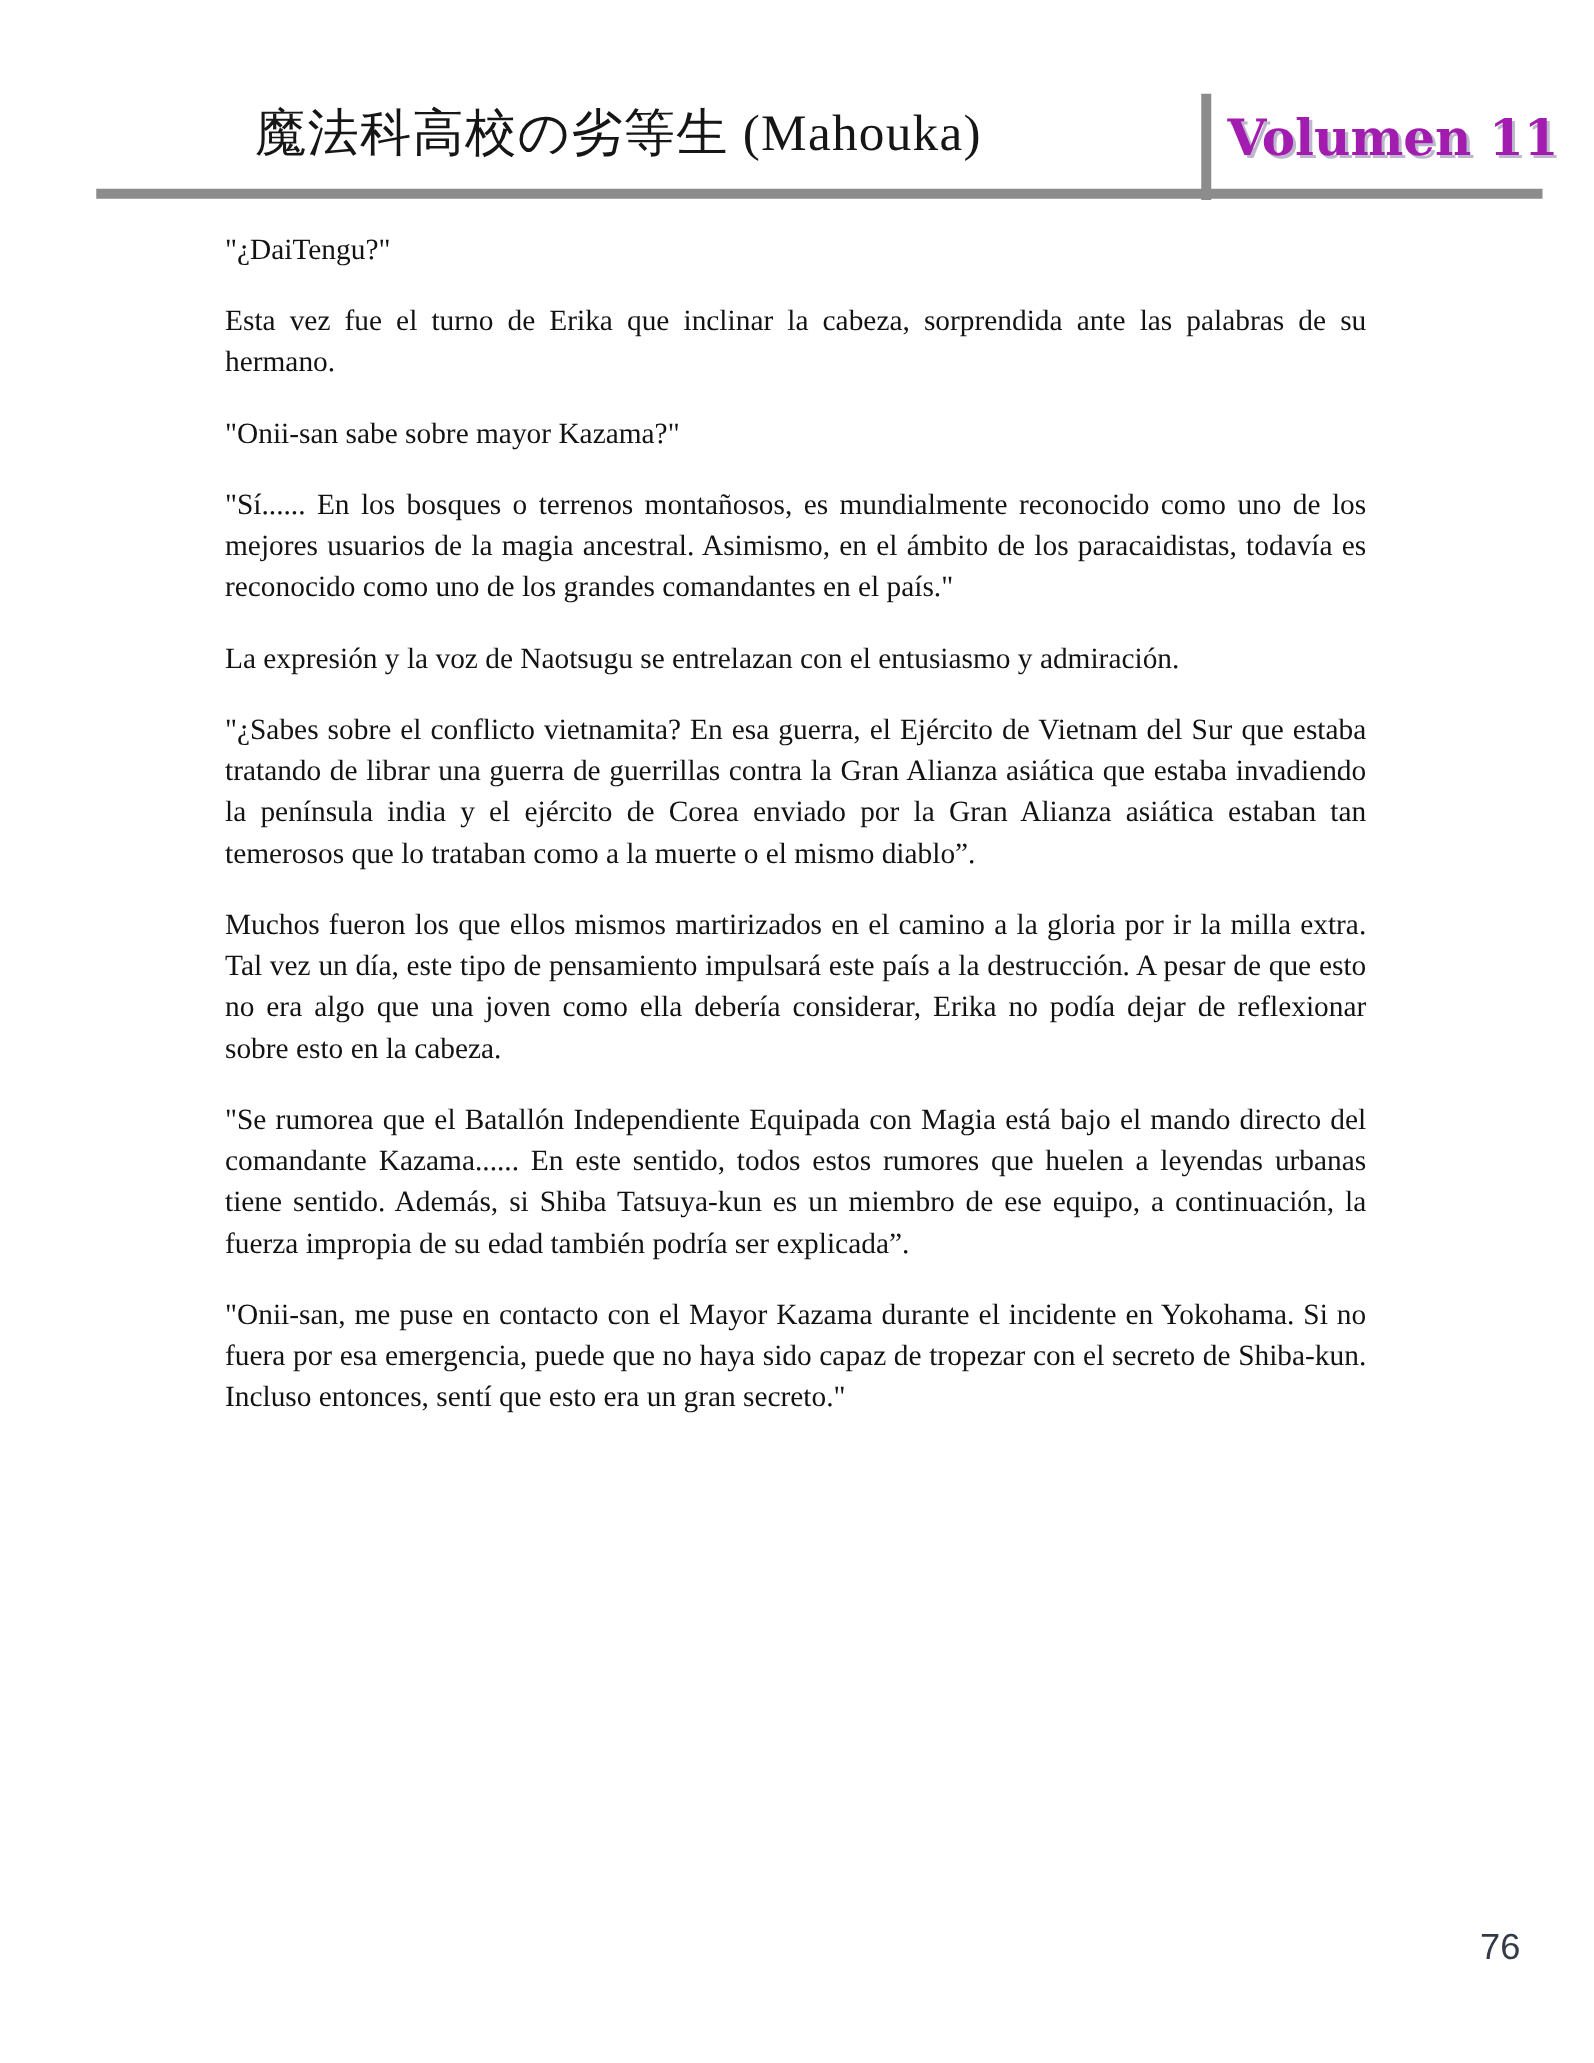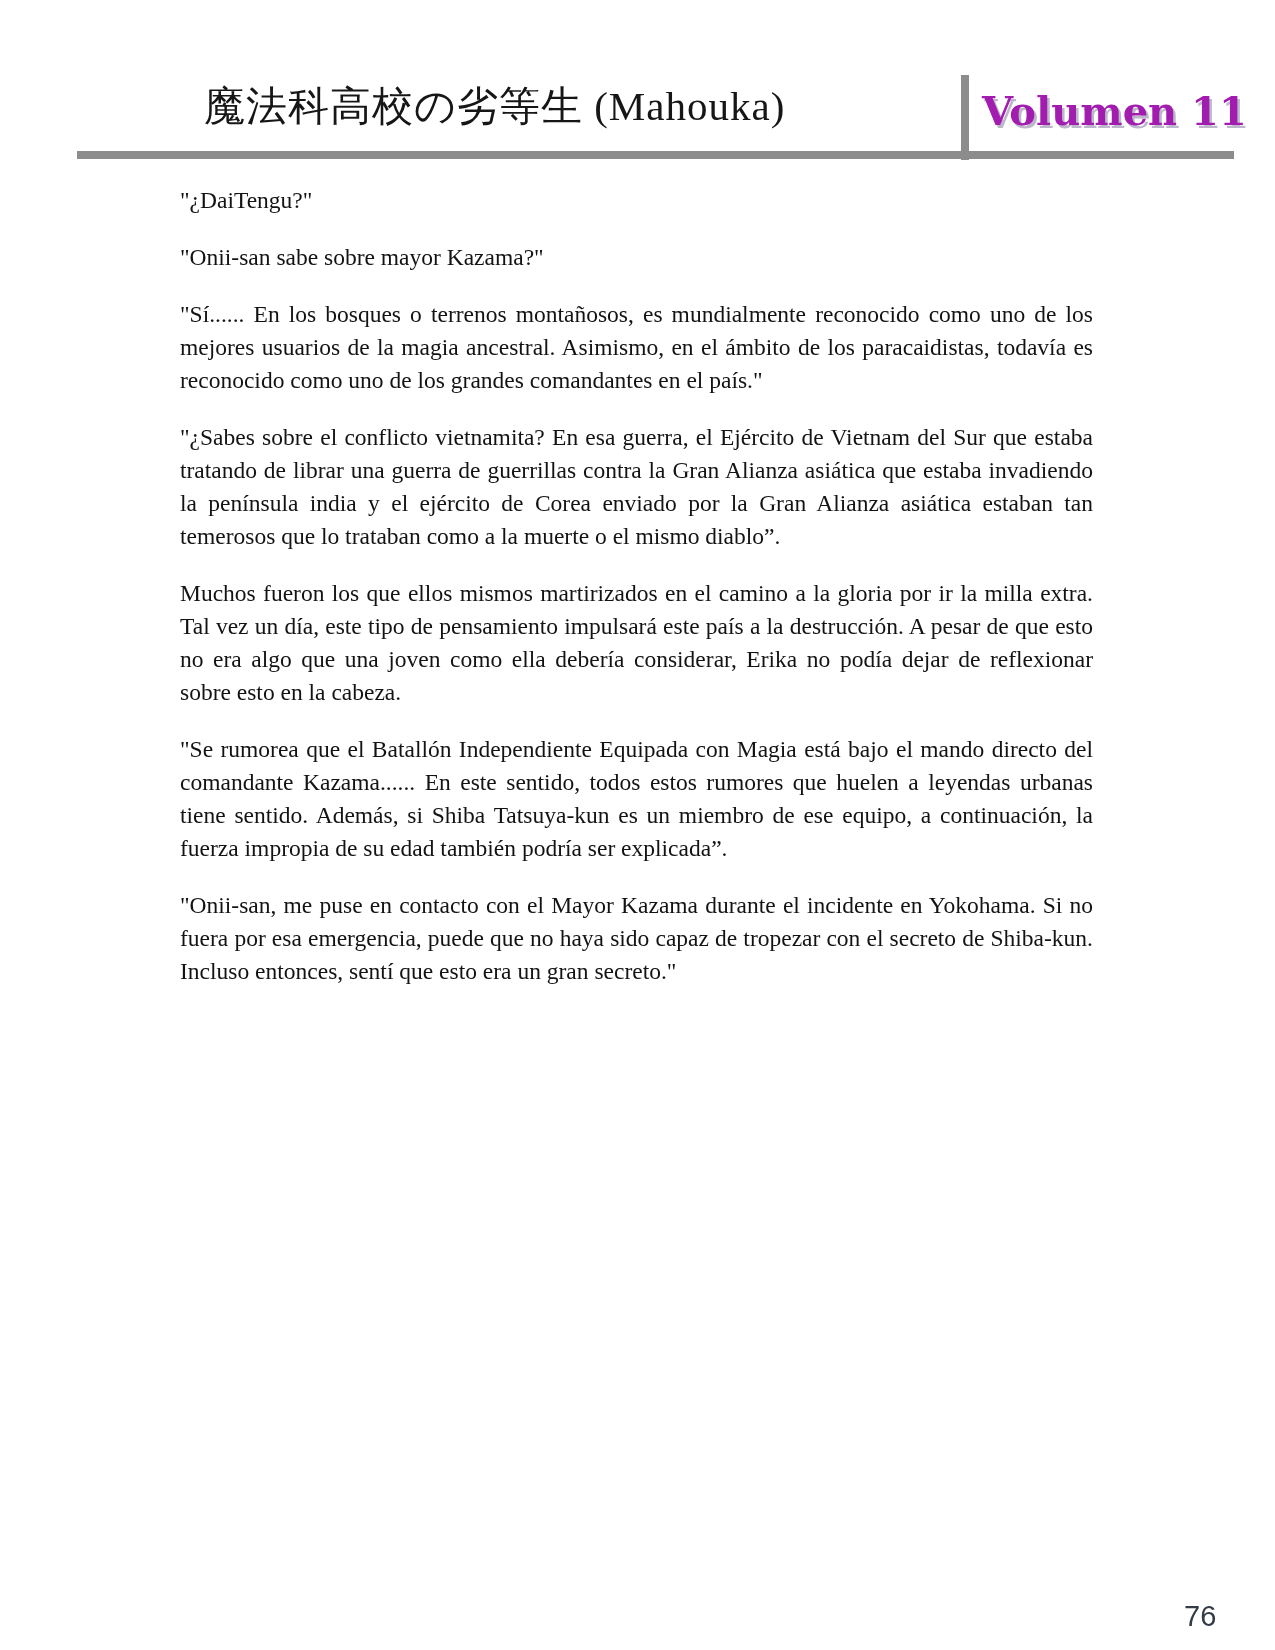--- a/index.html
+++ b/index.html
@@ -45,42 +45,44 @@
   .body-text {
     position:absolute; left:168px; top:172px;
     width:929px;
     font-size:23.5px; line-height:33px;
     text-align:justify;
     color:#131313;
   }
   .body-text p { margin:0 0 16px 0; }
   
   .page-number {
-    position:absolute; left:1176px; top:1592px;
+    position:absolute; left:1176px; top:1534px;
     font-size:29px;
     font-family:"Liberation Sans", sans-serif;
     color:#333b47;
   }
 </style>
 </head>
 <body>
 
 <div class="page">
 
   <header>
     <div class="header-title">魔法科高校の劣等生 (Mahouka)</div>
     <div class="header-divider" style="background: rgb(140, 140, 140);"></div>
     <div class="header-volume" style="color: #a21caf;">Volumen 11</div>
     <div class="header-rule" style="background: rgb(140, 140, 140);"></div>
   </header>
 
   <main class="body-text">
       <p>"¿DaiTengu?"</p>
+      <p>Esta vez fue el turno de Erika que inclinar la cabeza, sorprendida ante las palabras de su hermano.</p>
       <p>"Onii-san sabe sobre mayor Kazama?"</p>
       <p>"Sí...... En los bosques o terrenos montañosos, es mundialmente reconocido como uno de los mejores usuarios de la magia ancestral. Asimismo, en el ámbito de los paracaidistas, todavía es reconocido como uno de los grandes comandantes en el país."</p>
+      <p>La expresión y la voz de Naotsugu se entrelazan con el entusiasmo y admiración.</p>
       <p>"¿Sabes sobre el conflicto vietnamita? En esa guerra, el Ejército de Vietnam del Sur que estaba tratando de librar una guerra de guerrillas contra la Gran Alianza asiática que estaba invadiendo la península india y el ejército de Corea enviado por la Gran Alianza asiática estaban tan temerosos que lo trataban como a la muerte o el mismo diablo”.</p>
       <p>Muchos fueron los que ellos mismos martirizados en el camino a la gloria por ir la milla extra. Tal vez un día, este tipo de pensamiento impulsará este país a la destrucción. A pesar de que esto no era algo que una joven como ella debería considerar, Erika no podía dejar de reflexionar sobre esto en la cabeza.</p>
       <p>"Se rumorea que el Batallón Independiente Equipada con Magia está bajo el mando directo del comandante Kazama...... En este sentido, todos estos rumores que huelen a leyendas urbanas tiene sentido. Además, si Shiba Tatsuya-kun es un miembro de ese equipo, a continuación, la fuerza impropia de su edad también podría ser explicada”.</p>
       <p>"Onii-san, me puse en contacto con el Mayor Kazama durante el incidente en Yokohama. Si no fuera por esa emergencia, puede que no haya sido capaz de tropezar con el secreto de Shiba-kun. Incluso entonces, sentí que esto era un gran secreto."</p>
     </main>
 
   <footer>
     <span class="page-number">76</span>
   </footer>
 

